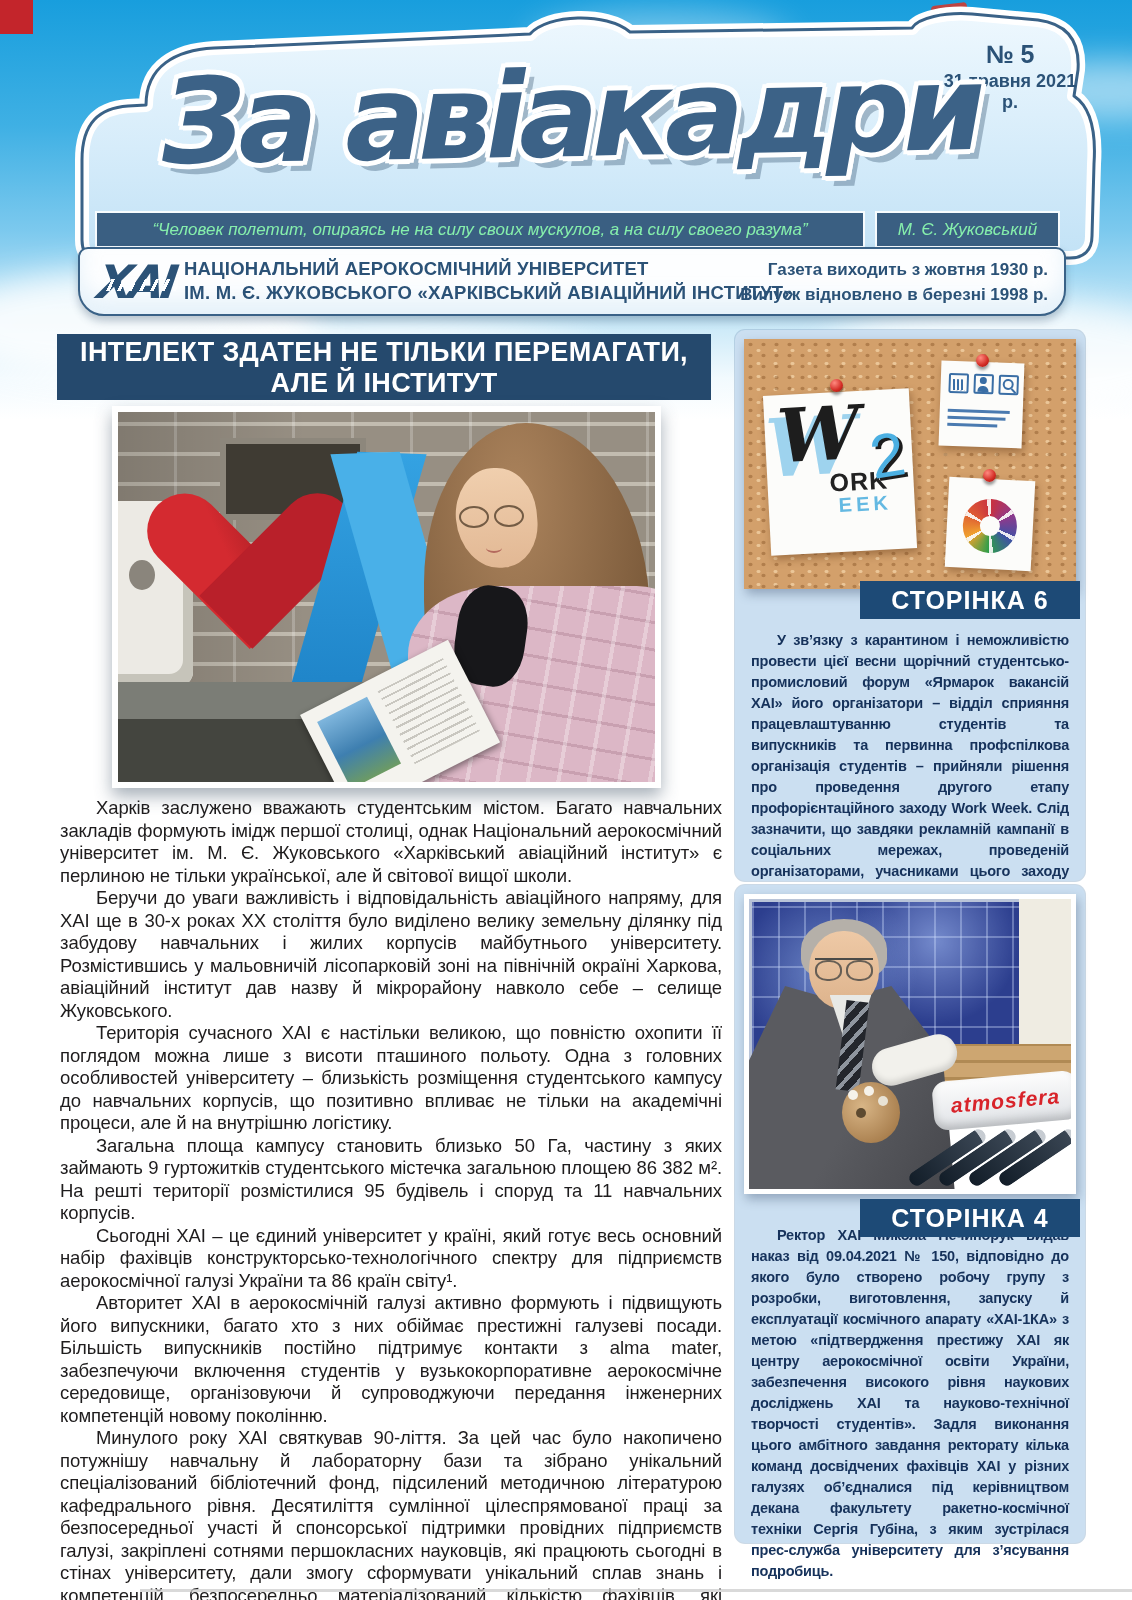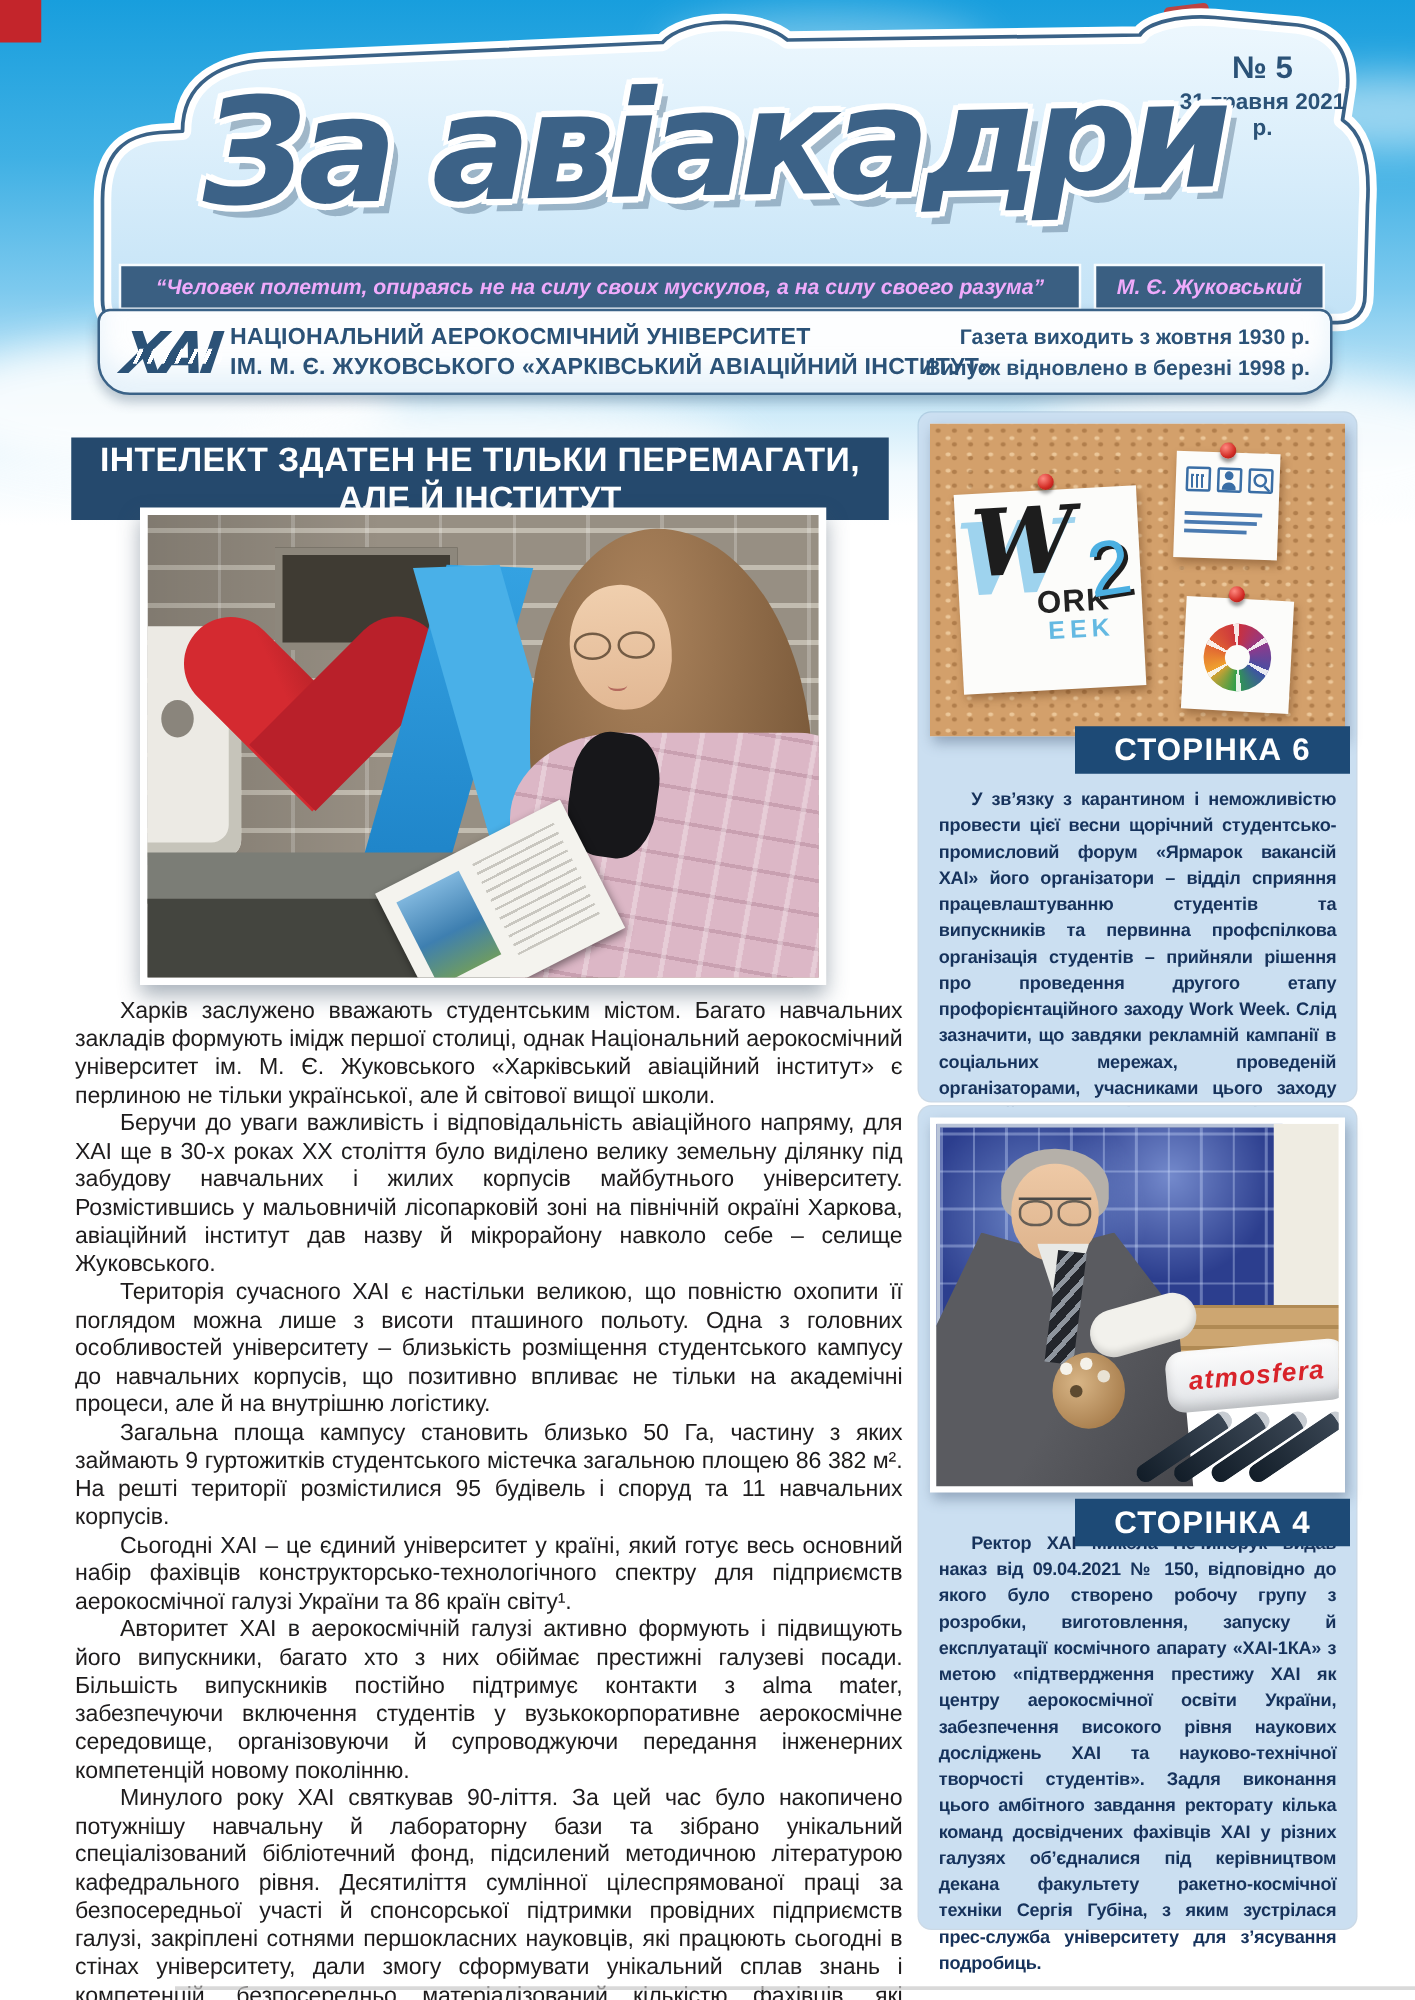--- a/index.html
+++ b/index.html
@@ -25,37 +25,37 @@
       text-shadow:-5px 0 0 #fff,5px 0 0 #fff,0 -5px 0 #fff,0 5px 0 #fff,
         -4px -4px 0 #fff,4px -4px 0 #fff,-4px 4px 0 #fff,4px 4px 0 #fff,
         8px 10px 0 rgba(46,76,105,.35);}
   .issue-block{position:absolute;left:940px;top:40px;width:140px;text-align:center;color:#2b5277;}
   .issue-number{font-size:25px;font-weight:bold;}
   .issue-date{font-size:18px;font-weight:bold;margin-top:2px;}
   .quote-bar{position:absolute;top:213px;height:33px;background:#3a5f82;
              box-shadow:0 0 0 2px rgba(255,255,255,.85);display:flex;align-items:center;justify-content:center;}
   .quote-main{left:97px;width:766px;}
   .quote-author{left:877px;width:181px;}
-  .quote-bar span{color:#f0abfc;font-style:italic;font-weight:bold;font-size:17px;white-space:nowrap;}
+  .quote-bar span{color:#86efac;font-style:italic;font-weight:normal;font-size:17px;white-space:nowrap;}
   
   .univ-band{position:absolute;left:78px;top:247px;width:984px;height:65px;background:#fdfeff;
       border:2px solid #3a6287;border-radius:10px 10px 26px 26px;
       box-shadow:0 5px 9px rgba(40,70,100,.3), inset 0 -16px 20px rgba(190,220,240,.35);}
   .xai-logo{position:absolute;left:18px;top:6px;font-family:"DejaVu Sans",sans-serif;
       font-weight:bold;font-style:italic;font-size:46px;letter-spacing:-4px;color:#2b5277;transform:skewX(-8deg);}
   .xai-hatch{position:absolute;left:24px;top:30px;width:74px;height:12px;
       background:repeating-linear-gradient(115deg,transparent 0 7px,#fdfeff 7px 10px);}
   .univ-names{position:absolute;left:104px;top:8px;width:660px;color:#2b5277;font-weight:bold;
       font-size:18.5px;line-height:24px;letter-spacing:.2px;}
   .founded{position:absolute;right:16px;top:8px;text-align:right;color:#2b5277;font-weight:bold;
       font-size:17px;line-height:25px;}
   
   .headline-bar{position:absolute;left:57px;top:334px;width:654px;height:66px;background:#25496d;
       color:#fff;text-align:center;font-weight:bold;font-size:27px;line-height:31px;padding-top:3px;
-      box-sizing:border-box;letter-spacing:.3px;margin-top:16px;}
+      box-sizing:border-box;letter-spacing:.3px;}
   .main-photo{position:absolute;left:112px;top:406px;width:537px;height:370px;background:#fff;
       padding:6px;box-shadow:0 8px 16px rgba(60,80,100,.45);}
   .scene{position:relative;width:100%;height:100%;overflow:hidden;}
   .wall{position:absolute;inset:0;background:
       linear-gradient(90deg,rgba(0,0,0,.15),rgba(0,0,0,0) 35%),
       repeating-linear-gradient(90deg,transparent 0 56px,rgba(255,255,255,.22) 56px 59px),
       repeating-linear-gradient(0deg,#978f83 0 26px,#c2bcb0 26px 30px);}
   .lintel{position:absolute;left:19%;top:7%;width:25%;height:19%;background:#3f3b33;border:6px solid #8d877c;}
   .letter-white{position:absolute;left:-3%;top:24%;width:17%;height:50%;background:#eceae4;
       border-radius:14px;box-shadow:inset -10px -12px 0 #c6c4ba;}

